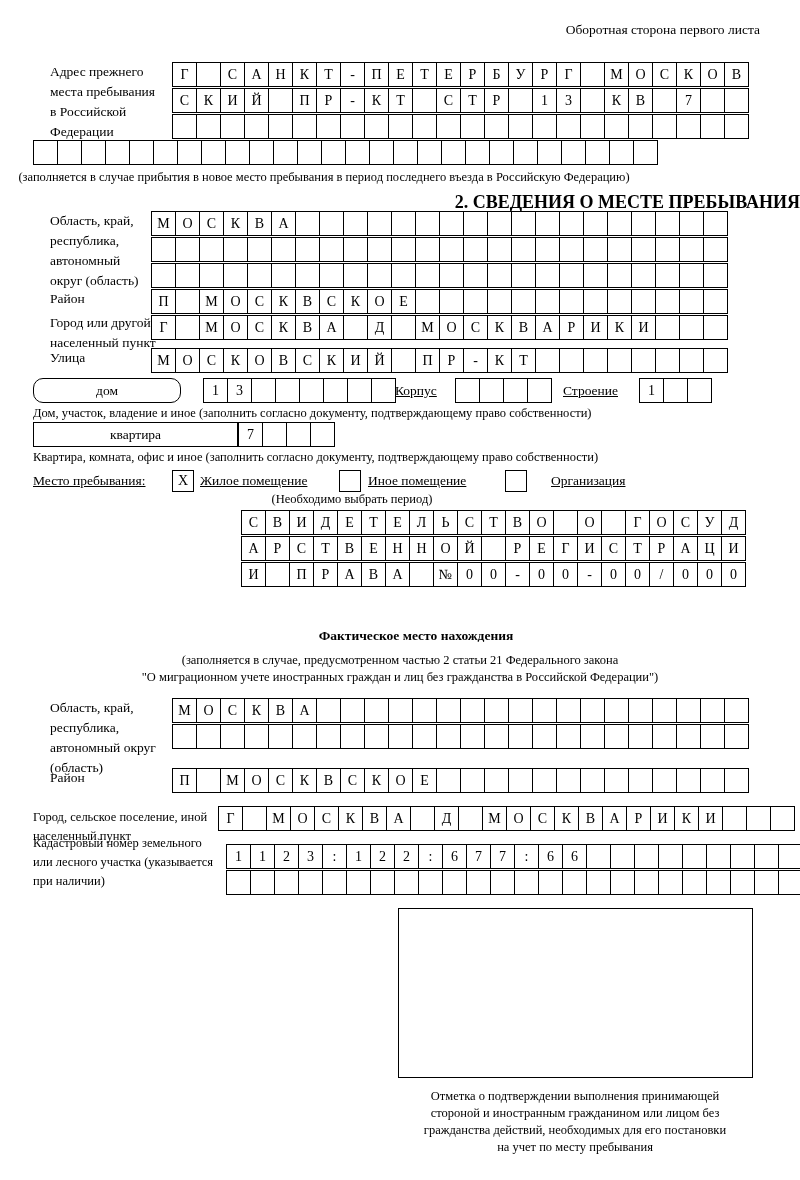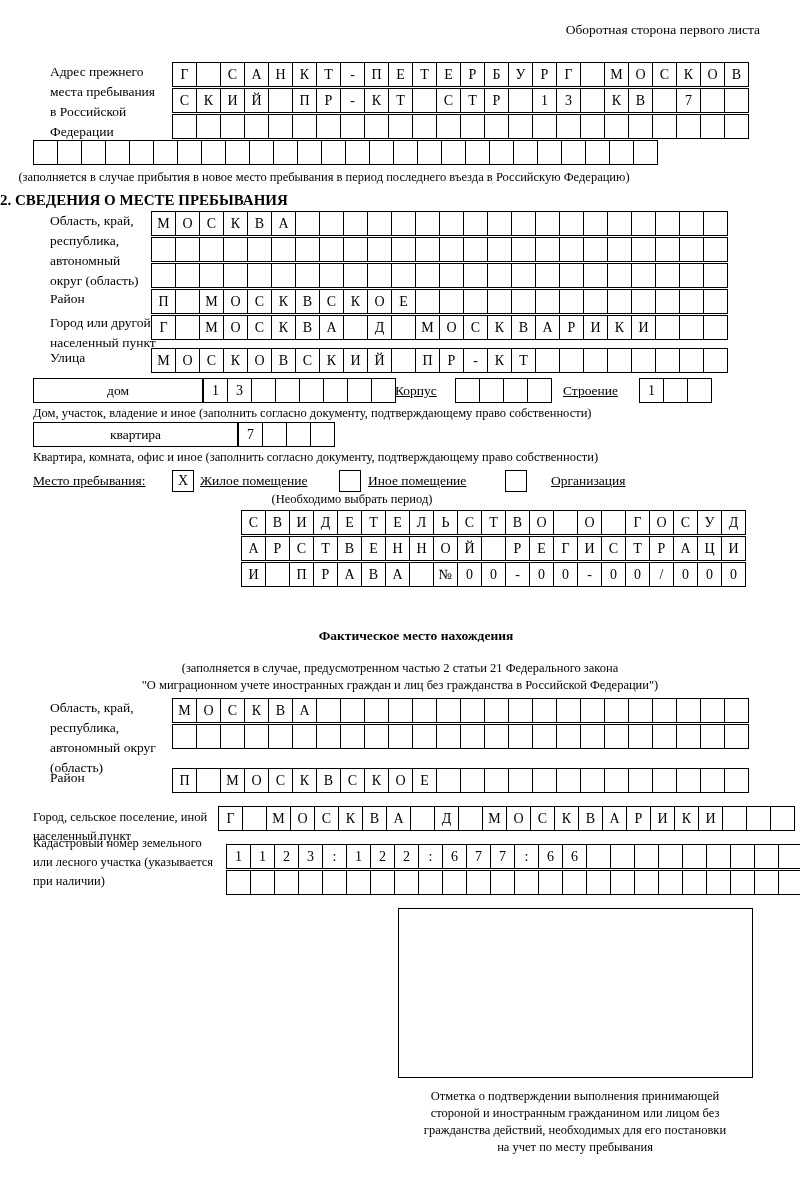--- a/index.html
+++ b/index.html
@@ -52,23 +52,23 @@
     text-align: center;
     background: #fff;
   }
   .cell.blank { }
 
   .note {
     font-size: 12.5px;
     text-align: center;
   }
   .section-title {
-    font-size: 15px;
+    font-size: 18px;
     font-weight: bold;
-    text-align: left;
+    text-align: right;
   }
   .center-bold {
     font-size: 13.5px;
     font-weight: bold;
     text-align: center;
   }
   .center-italic-note {
     font-size: 12.5px;
     text-align: center;
     line-height: 17px;
@@ -394,21 +394,21 @@
       <div class="cell blank"></div>
       <div class="cell blank"></div>
       <div class="cell blank"></div>
       <div class="cell blank"></div>
       <div class="cell blank"></div>
       <div class="cell blank"></div>
       <div class="cell blank"></div>
       <div class="cell blank"></div>
     </div>
 
-  <div class="abs wide-field" style="left:33px; top:378px; width:170px;">дом</div>
+  <div class="abs wide-field" style="left:33px; top:378px; width:148px;border-radius:10px;">дом</div>
   <div class="abs boxrow" id="s2-house" style="left:203px; top:378px;">
       <div class="cell">1</div>
       <div class="cell">3</div>
       <div class="cell blank"></div>
       <div class="cell blank"></div>
       <div class="cell blank"></div>
       <div class="cell blank"></div>
       <div class="cell blank"></div>
       <div class="cell blank"></div>
     </div>
@@ -510,21 +510,21 @@
       <div class="cell">-</div>
       <div class="cell">0</div>
       <div class="cell">0</div>
       <div class="cell">/</div>
       <div class="cell">0</div>
       <div class="cell">0</div>
       <div class="cell">0</div>
     </div>
 
   <div class="abs center-bold" style="left:16px; top:628px; width:800px;">Фактическое место нахождения</div>
-  <div class="abs center-italic-note" style="left:0; top:652px; width:800px; white-space:pre-line;margin-top:8px;">(заполняется в случае, предусмотренном частью 2 статьи 21 Федерального закона
+  <div class="abs center-italic-note" style="left:0; top:652px; width:800px; white-space:pre-line;">(заполняется в случае, предусмотренном частью 2 статьи 21 Федерального закона
 "О миграционном учете иностранных граждан и лиц без гражданства в Российской Федерации")</div>
 
   <div class="abs label" style="left:33px; top:698px; width:150px;">Область, край,
 республика,
 автономный округ
 (область)</div>
   <div class="abs boxrow" id="a-region-1" style="left:172px; top:698px;">
       <div class="cell">М</div>
       <div class="cell">О</div>
       <div class="cell">С</div>

